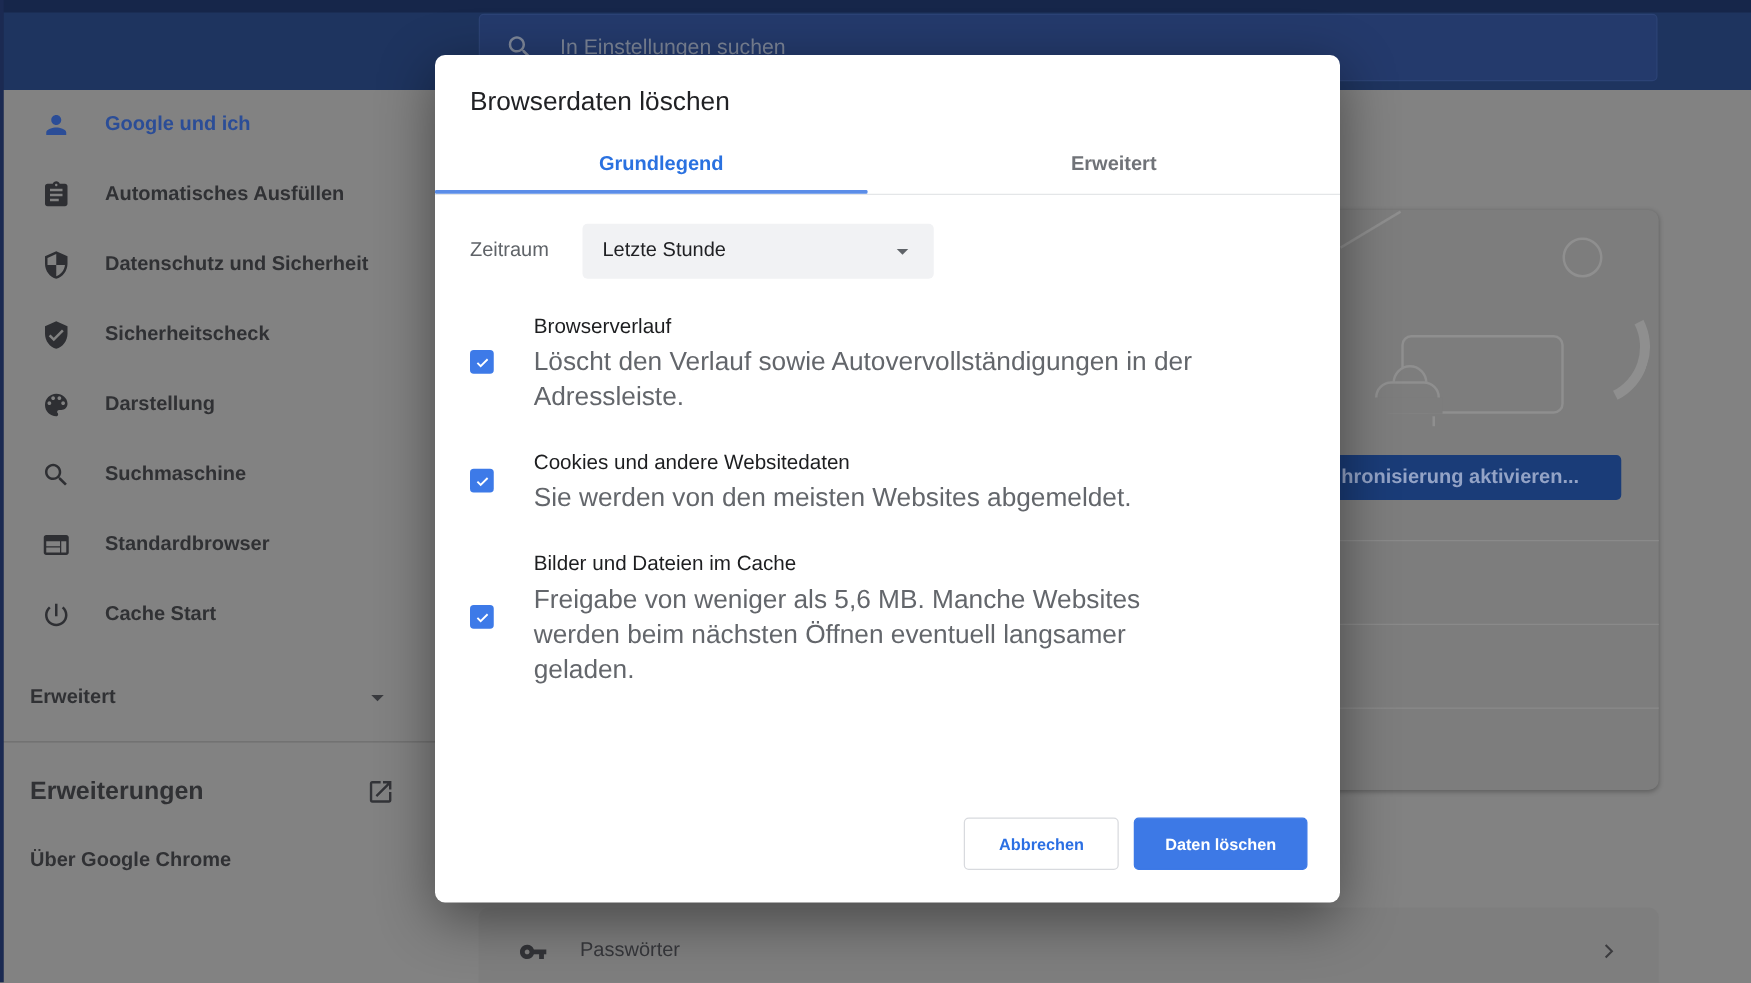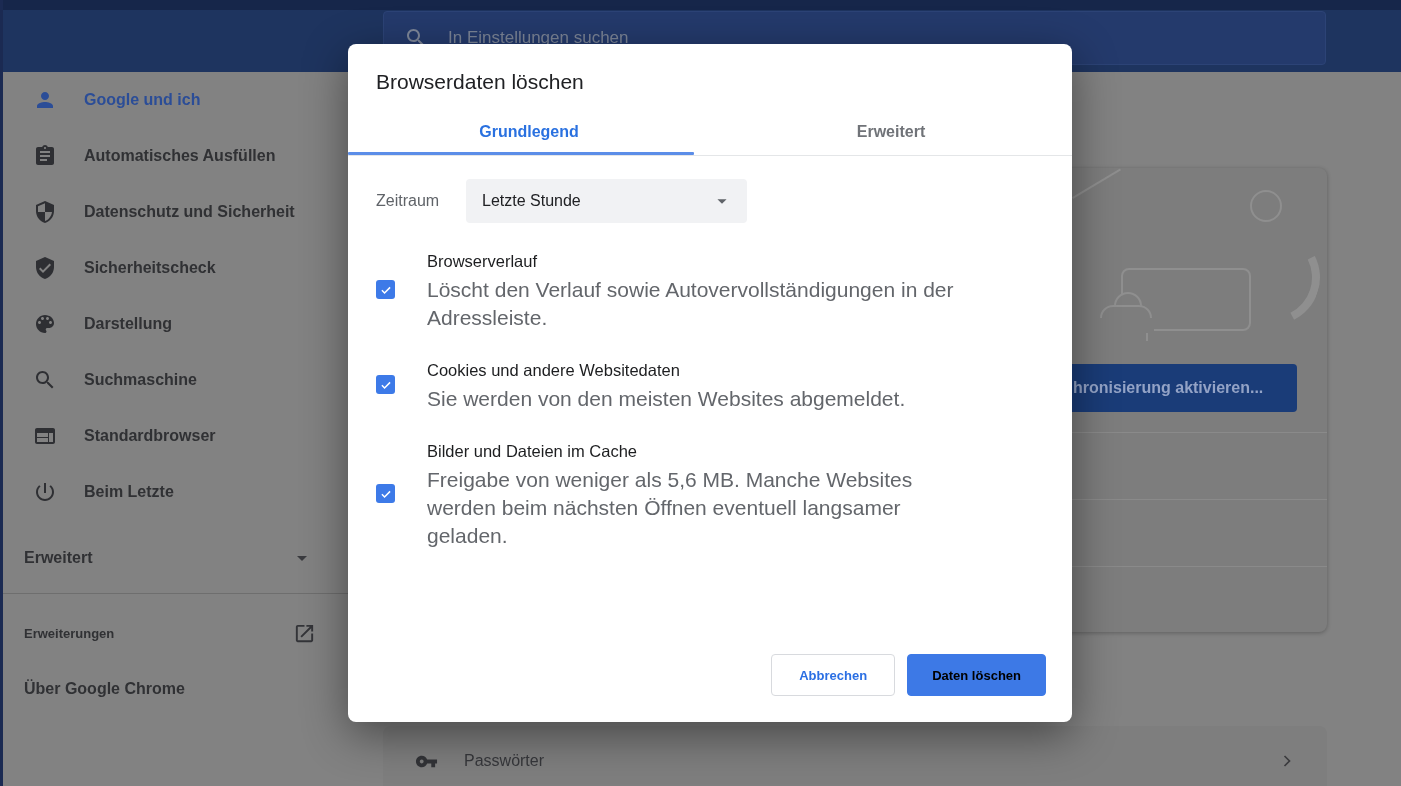--- a/index.html
+++ b/index.html
@@ -33,41 +33,41 @@
   .side-item { height:56px; display:flex; align-items:center; padding-left:33px; cursor:pointer; }
   .side-item svg { width:24px; height:24px; fill:#2e2f33; flex-shrink:0; }
   .side-item .lbl { margin-left:27px; font-size:16px; font-weight:700; color:#303134; }
   .side-item.selected svg { fill:#2b4d97; }
   .side-item.selected .lbl { color:#2b4d97; }
   .side-adv { height:56px; margin-top:10px; display:flex; align-items:center; padding-left:24px; padding-right:34px; cursor:pointer; }
   .side-adv .lbl { font-size:16px; font-weight:700; color:#303134; }
   .side-adv svg { margin-left:auto; width:24px; height:24px; fill:#3a3b3f; }
   .side-divider { height:1px; background:#6e6e6e; margin:7px 0 11px 0; }
   .side-ext { height:56px; display:flex; align-items:center; padding-left:24px; padding-right:32px; cursor:pointer; }
-  .side-ext .lbl { font-size:13px; font-weight:700; color:#303134; }
+  .side-ext .lbl { font-size:20px; font-weight:700; color:#303134; }
   .side-ext svg { margin-left:auto; width:23px; height:23px; fill:#333438; }
   .side-about { height:56px; display:flex; align-items:center; padding-left:24px; cursor:pointer; }
   .side-about .lbl { font-size:16px; font-weight:700; color:#303134; }
 
   
   .sync-card {
     position:absolute; left:383px; top:168px; width:944px; height:464px;
     background:#7d7d7d; border-radius:8px; box-shadow:0 1px 4px rgba(0,0,0,.28); z-index:1;
   }
   .illus-line { position:absolute; left:690px; top:29px; width:56px; height:0; border-top:2px solid #8f8f8f; transform:rotate(-31deg); transform-origin:left bottom; }
   .illus-circle { position:absolute; left:867px; top:22px; width:32px; height:32px; border:2px solid #8f8f8f; border-radius:50%; }
   .illus-arc { position:absolute; left:842px; top:62px; width:95px; height:95px; border:8px solid transparent; border-right-color:#8f8f8f; border-radius:50%; transform:rotate(18deg); }
   .illus-laptop { position:absolute; left:738px; top:100px; width:130px; height:63px; border:2px solid #8f8f8f; border-radius:8px; }
   .illus-cloud-a { position:absolute; left:717px; top:137px; width:52px; height:26px; border:2px solid #8f8f8f; border-radius:13px; background:#7d7d7d; }
   .illus-cloud-b { position:absolute; left:731px; top:124px; width:28px; height:28px; border:2px solid #8f8f8f; border-radius:50%; background:#7d7d7d; }
   .illus-cloud-c { position:absolute; left:717px; top:150px; width:54px; height:13px; background:#7d7d7d; }
   .illus-stem { position:absolute; left:763px; top:165px; width:2px; height:8px; background:#8f8f8f; }
   .card-div { position:absolute; left:0; width:944px; height:1px; background:#8a8a8a; }
   .sync-btn {
-    position:absolute; left:1040px; top:364px; width:257px; height:48px;
+    position:absolute; left:1040px; top:364px; width:257px; height:36px;
     background:#1a3c78; border-radius:4px; z-index:1;
     display:flex; align-items:center; padding-left:33px;
     font-size:16px; font-weight:700; color:#93a3c6; cursor:pointer; overflow:hidden; white-space:nowrap;
   }
   .pw-card {
     position:absolute; left:383px; top:726px; width:944px; height:70px;
     background:#7e7e7e; border-radius:8px 8px 0 0; z-index:1;
     display:flex; align-items:center; padding:0 30px 0 32px; cursor:pointer;
   }
   .pw-card .key-ic { width:23px; height:23px; fill:#323337; flex-shrink:0; }
@@ -101,21 +101,21 @@
     width:19px; height:19px; border-radius:3px; background:#3d7ae8; flex-shrink:0;
     display:flex; align-items:center; justify-content:center; cursor:pointer;
   }
   .checkbox svg { width:14px; height:14px; stroke:#fff; stroke-width:2.6; fill:none; }
   .check-text { margin-left:32px; max-width:535px; }
   .check-title { font-size:16.5px; color:#1d1e20; line-height:29px; }
   .check-desc { font-size:21px; color:#63666b; line-height:28px; }
   .dlg-footer { display:flex; justify-content:flex-end; align-items:center; gap:12px; padding:0 26px 26px 26px; }
   .btn { height:42px; border-radius:4px; font-size:13px; font-weight:700; display:flex; align-items:center; cursor:pointer; font-family:"Liberation Sans", sans-serif; }
   .btn-cancel { padding:0 27px; background:#ffffff; border:1px solid #d8dade; color:#2b6fe3; }
-  .btn-confirm { padding:0 24px; background:#3d79e6; border:1px solid #3d79e6; color:#000000; }
+  .btn-confirm { padding:0 24px; background:#3d79e6; border:1px solid #3d79e6; color:#ffffff; }
 </style>
 </head>
 <body>
 
 <div class="header"></div>
 <div class="top-strip"></div>
 <div class="left-strip"></div>
 <div class="header-title">Einstellungen</div>
 
 <div class="search-box">
@@ -165,21 +165,21 @@
   <div class="side-item">
     <svg viewBox="0 0 24 24">
         <path d="M20 4H4c-1.1 0-1.99.9-1.99 2L2 18c0 1.1.9 2 2 2h16c1.1 0 2-.9 2-2V6c0-1.1-.9-2-2-2zm-5 14H4v-4h11v4zm0-5H4V9h11v4zm5 5h-4V9h4v9z"></path>
       </svg>
     <span class="lbl">Standardbrowser</span>
   </div>
   <div class="side-item">
     <svg viewBox="0 0 24 24">
         <path d="M13 3h-2v10h2V3zm4.83 2.17l-1.42 1.42C17.99 7.86 19 9.81 19 12c0 3.87-3.13 7-7 7s-7-3.13-7-7c0-2.19 1.01-4.14 2.58-5.42L6.17 5.17C4.23 6.82 3 9.26 3 12c0 4.97 4.03 9 9 9s9-4.03 9-9c0-2.74-1.23-5.18-3.17-6.83z"></path>
       </svg>
-    <span class="lbl">Beim Letzte</span>
+    <span class="lbl">Cache Start</span>
   </div>
   <div class="side-adv">
     <span class="lbl">Erweitert</span>
     <svg viewBox="0 0 24 24">
         <path d="M7 10l5 5 5-5z"></path>
       </svg>
   </div>
   <div class="side-divider"></div>
   <div class="side-ext">
     <span class="lbl">Erweiterungen</span>

